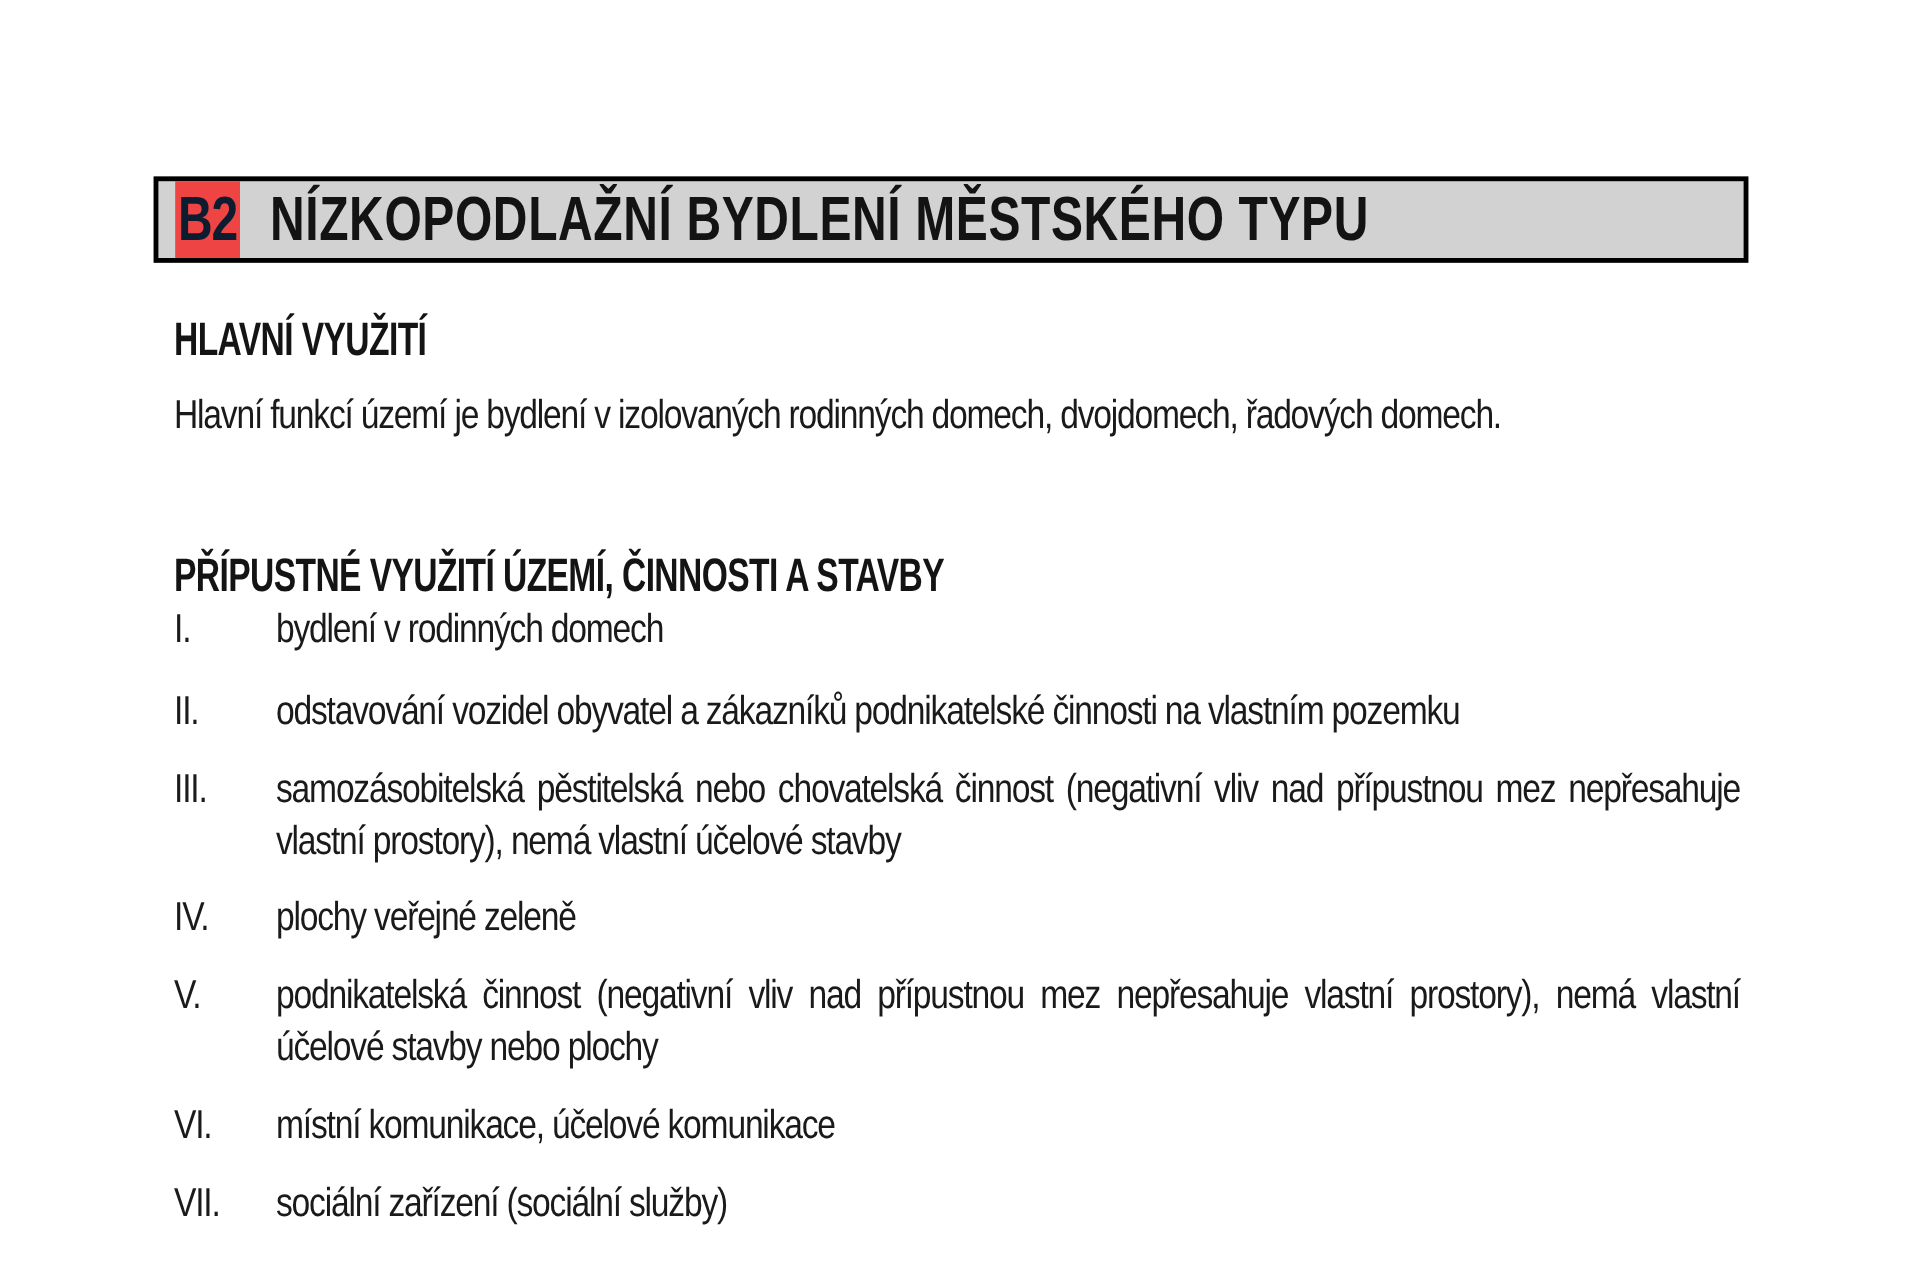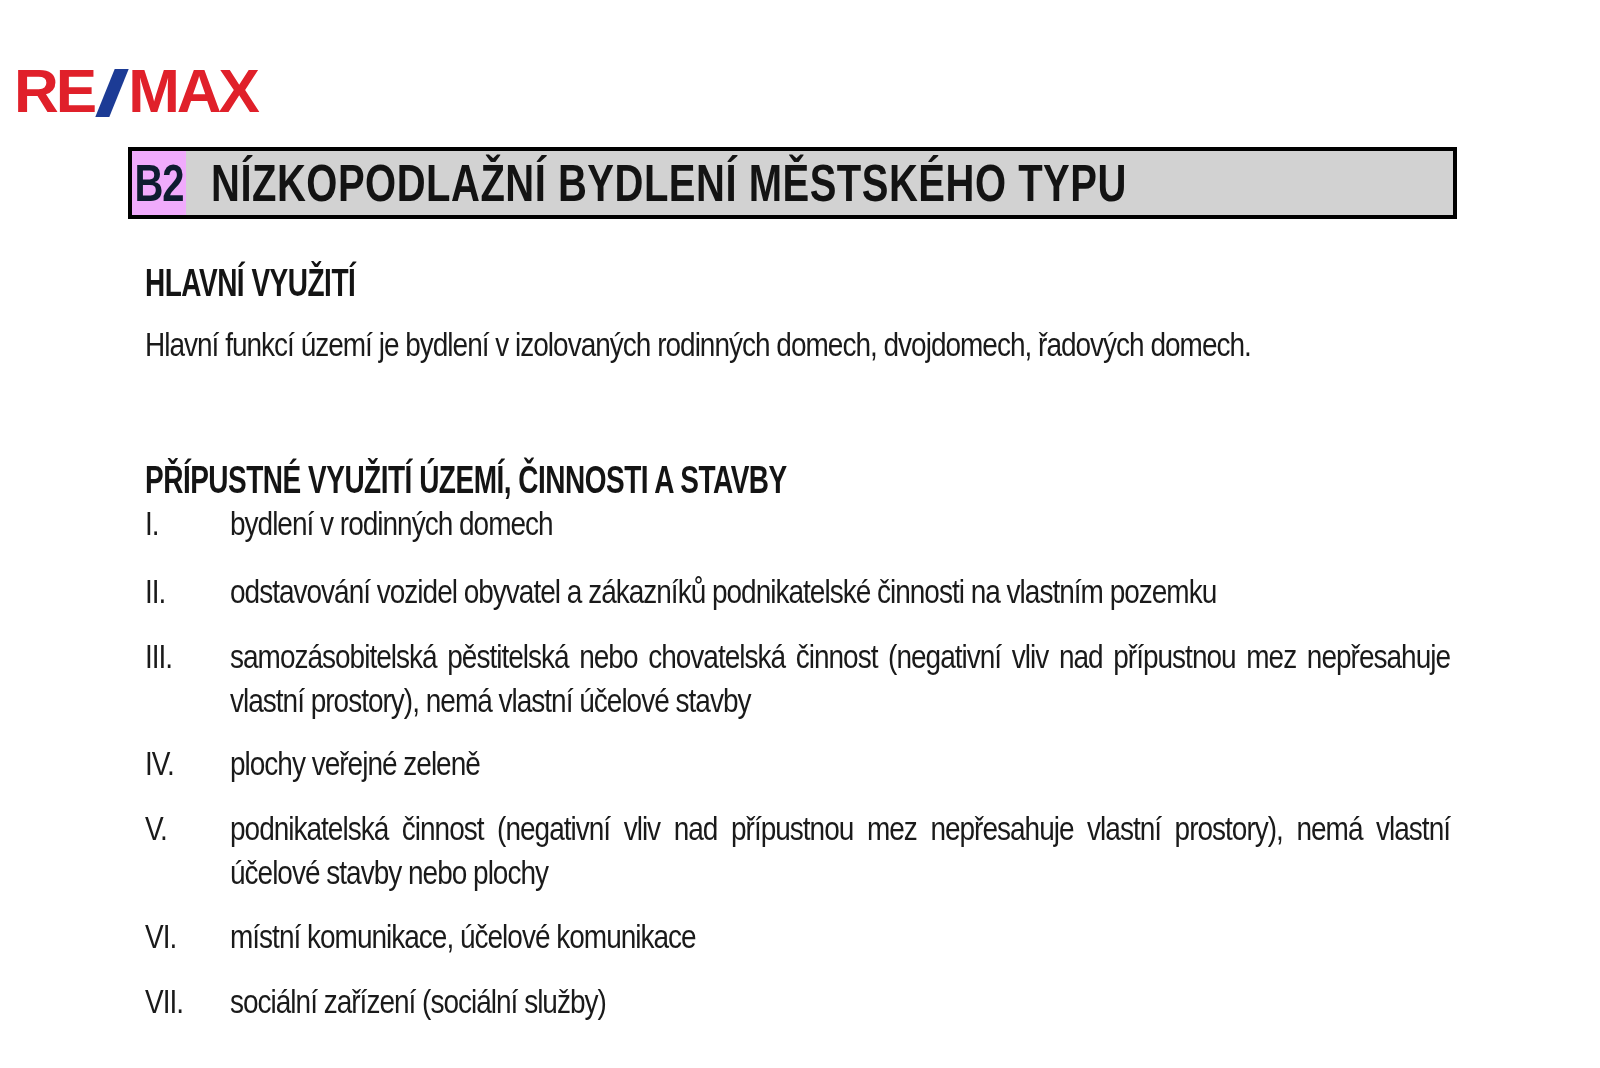--- a/index.html
+++ b/index.html
@@ -29,22 +29,22 @@
   }
 
   
   .header-bar {
     position: absolute; left: 128px; top: 147px;
     width: 1329px; height: 72px; box-sizing: border-box;
     background: #d2d2d2; border: 4px solid #000;
     display: flex; align-items: center;
   }
   .badge {
-    align-self: stretch; width: 54px; margin-left: 0;
-    background: #f0abfc;
+    align-self: stretch; width: 54px; margin-left: 14px;
+    background: #ef4444;
     display: flex; align-items: center; justify-content: center;
   }
   .badge-text {
     font-size: 40px; font-weight: bold; color: #0e1c30;
     letter-spacing: -1px; transform: scaleY(1.3);
   }
   .bar-title {
     margin-left: 25px; white-space: nowrap;
     font-size: 40px; font-weight: bold; color: #131313;
     letter-spacing: 0.5px; line-height: 44px;
@@ -84,23 +84,20 @@
   .li-4 { top: 743px; }
   .li-5 { top: 808px; }
   .li-6 { top: 916px; }
   .li-7 { top: 981px; }
 </style>
 </head>
 <body>
 
 <div class="page">
 
-  <div class="logo">
-    <span class="logo-part">RE</span><span class="logo-slash"></span><span class="logo-part">MAX</span>
-  </div>
 
   <div class="header-bar">
     <div class="badge">
       <span class="badge-text">B2</span>
     </div>
     <div class="bar-title">NÍZKOPODLAŽNÍ BYDLENÍ MĚSTSKÉHO TYPU</div>
   </div>
 
   <div class="doc-heading heading-main">HLAVNÍ VYUŽITÍ</div>
   <div class="doc-par">Hlavní funkcí území je bydlení v izolovaných rodinných domech, dvojdomech, řadových domech.</div>

